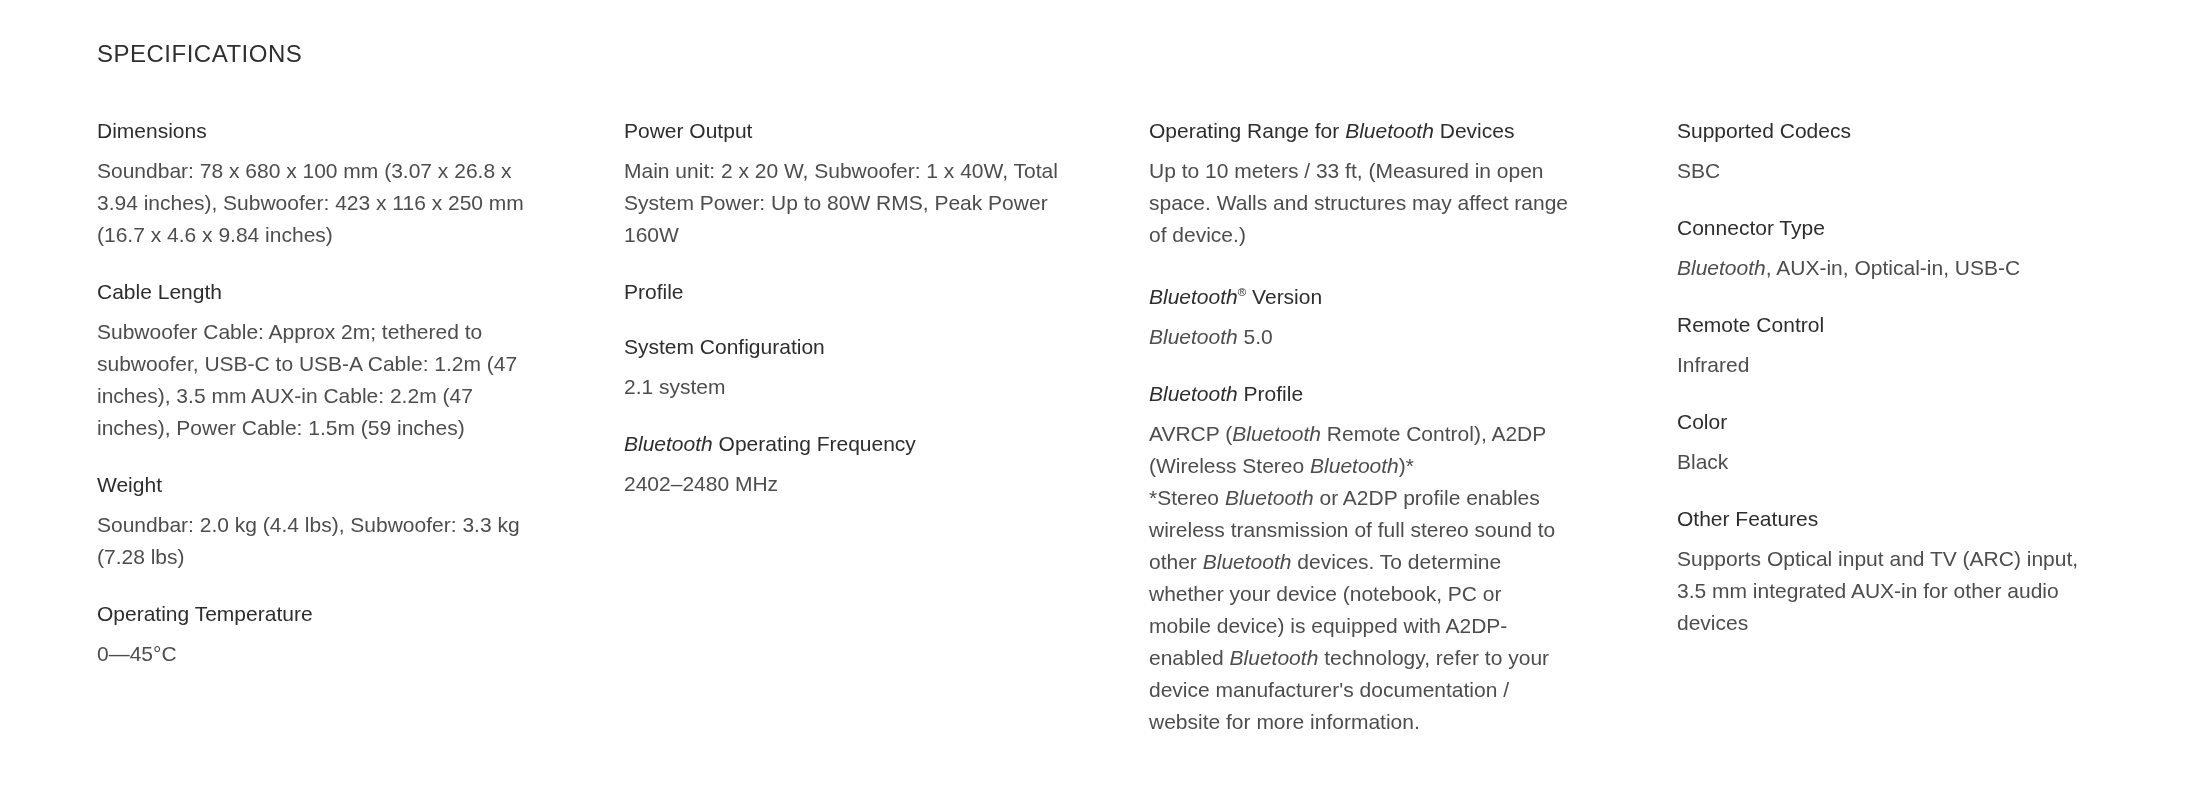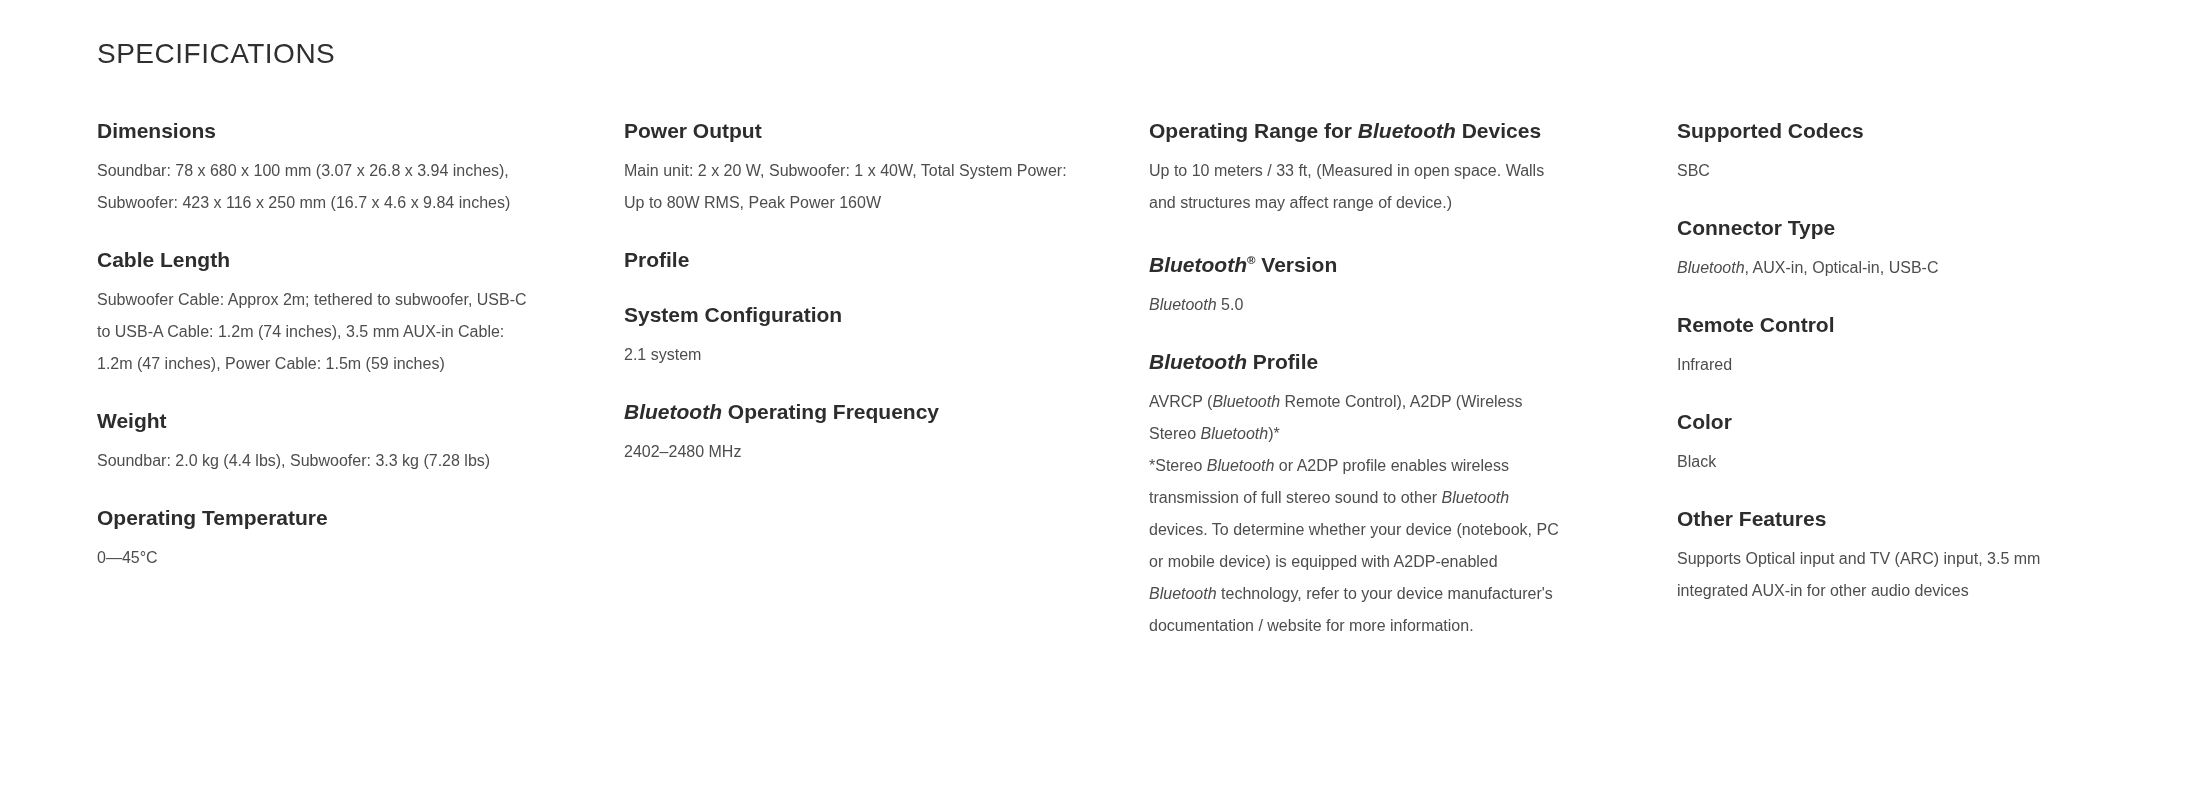--- a/index.html
+++ b/index.html
@@ -4,59 +4,59 @@
 <style>
   * { margin:0; padding:0; box-sizing:border-box; }
   html,body { background:#ffffff; }
   body {
     width:2200px; height:788px; overflow:hidden;
     font-family:"Liberation Sans", sans-serif;
     color:var(--body,#4d4d4d);
   }
   .wrap { padding:36px 0 0 97px; }
   .page-title {
-    font-size:28px; font-weight:400; line-height:36px;
+    font-size:24px; font-weight:400; line-height:36px;
     letter-spacing:0.5px; color:var(--title,#2f2f2f);
     margin:0 12px 45px 0;
   }
   .grid { display:flex; align-items:flex-start; }
   .col  { flex:0 0 auto; }
   .col-1 { width:432px; margin-right:95px; }
   .col-2 { width:445px; margin-right:80px; }
   .col-3 { width:420px; margin-right:108px; }
   .col-4 { width:405px; }
   .spec { margin-bottom:27px; }
   .spec-h {
-    font-size:21px; line-height:28px; font-weight:700;
+    font-size:21px; line-height:28px; font-weight:400;
     color:var(--heading,#2d2d2d); margin:0 0 10px 0;
     white-space:nowrap;
   }
   .spec-b {
-    font-size:16px; line-height:32px; font-weight:400;
+    font-size:21px; line-height:32px; font-weight:400;
     color:var(--body,#4d4d4d);
   }
   .it  { font-style:italic; }
   .sup { font-size:0.55em; vertical-align:super; }
 </style>
 </head>
 <body>
 
 <main class="wrap">
   <h1 class="page-title">SPECIFICATIONS</h1>
 
   <div class="grid">
 
     <div class="col col-1">
       <section class="spec">
         <h3 class="spec-h"><span>Dimensions</span></h3>
         <p class="spec-b"><span>Soundbar: 78 x 680 x 100 mm (3.07 x 26.8 x 3.94 inches), Subwoofer: 423 x 116 x 250 mm (16.7 x 4.6 x 9.84 inches)</span></p>
       </section>
       <section class="spec">
         <h3 class="spec-h"><span>Cable Length</span></h3>
-        <p class="spec-b"><span>Subwoofer Cable: Approx 2m; tethered to subwoofer, USB-C to USB-A Cable: 1.2m (74 inches), 3.5 mm AUX-in Cable: 1.2m (47 inches), Power Cable: 1.5m (59 inches)</span></p>
+        <p class="spec-b"><span>Subwoofer Cable: Approx 2m; tethered to subwoofer, USB-C to USB-A Cable: 1.2m (47 inches), 3.5 mm AUX-in Cable: 2.2m (47 inches), Power Cable: 1.5m (59 inches)</span></p>
       </section>
       <section class="spec">
         <h3 class="spec-h"><span>Weight</span></h3>
         <p class="spec-b"><span>Soundbar: 2.0 kg (4.4 lbs), Subwoofer: 3.3 kg (7.28 lbs)</span></p>
       </section>
       <section class="spec">
         <h3 class="spec-h"><span>Operating Temperature</span></h3>
         <p class="spec-b"><span>0—45°C</span></p>
       </section>
     </div>

